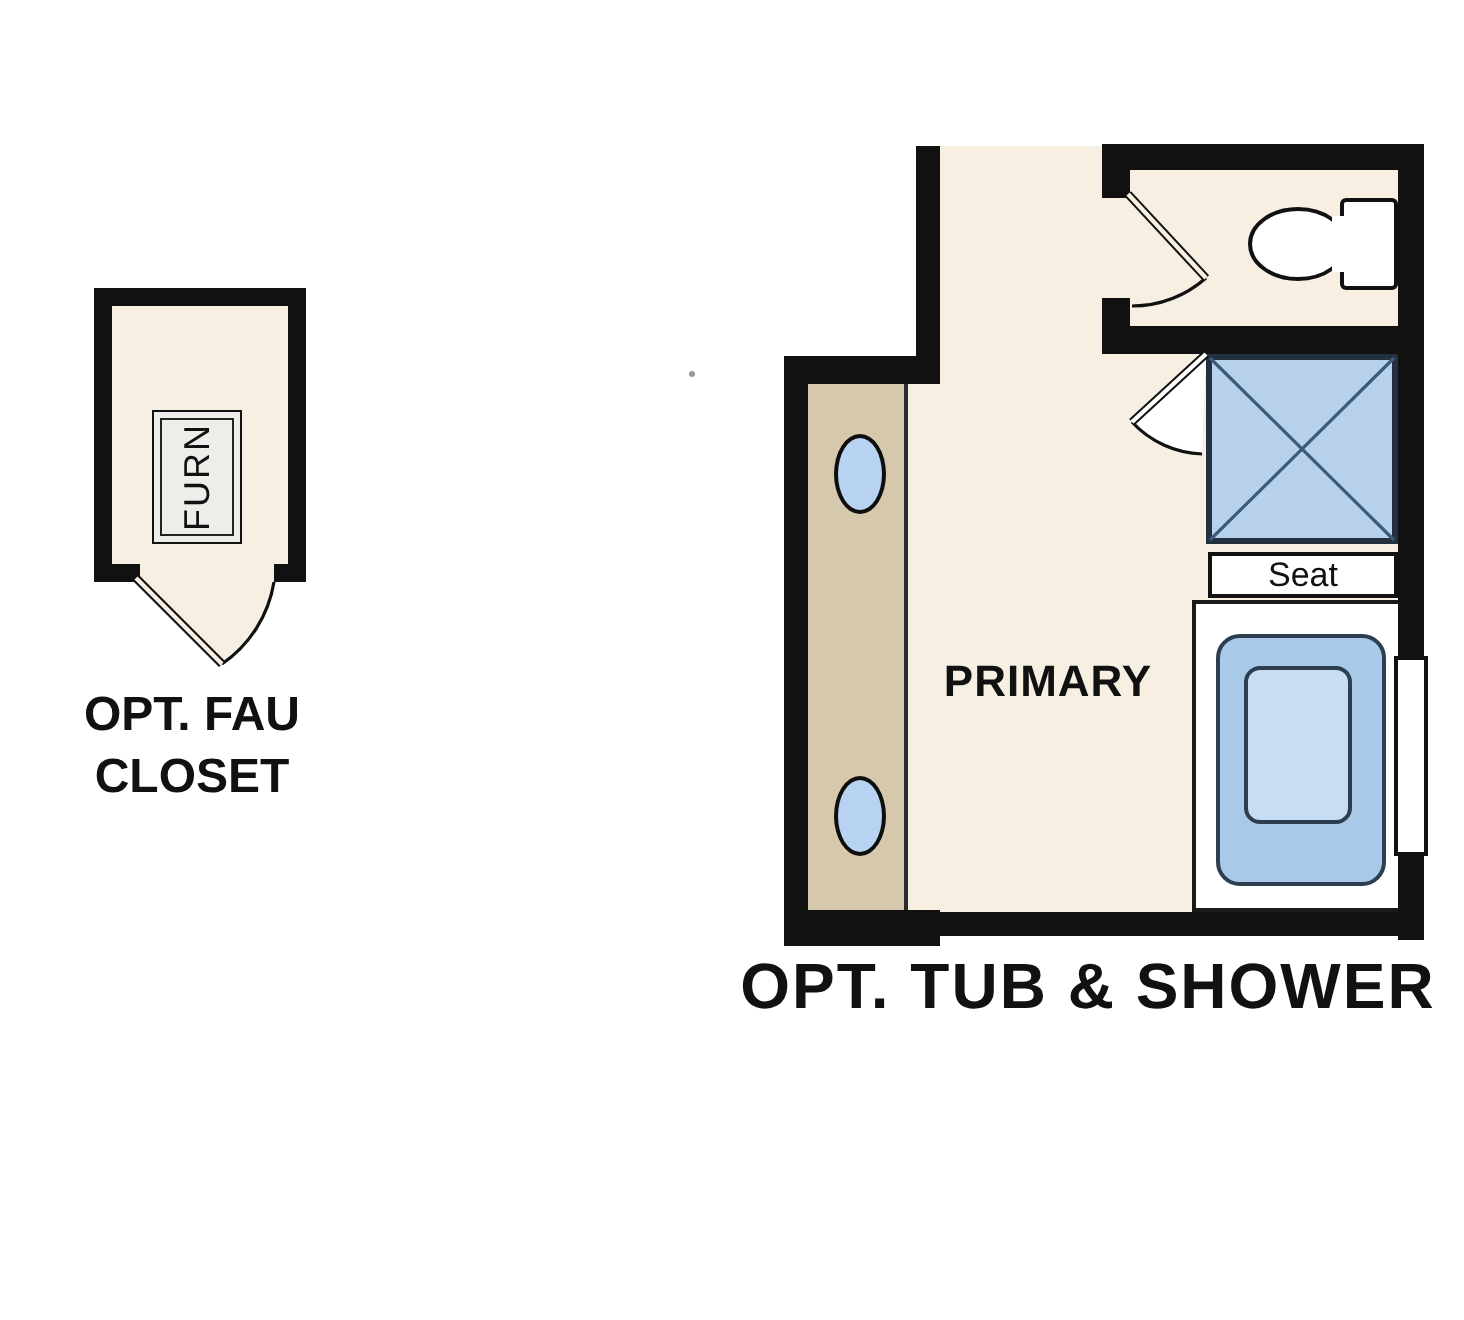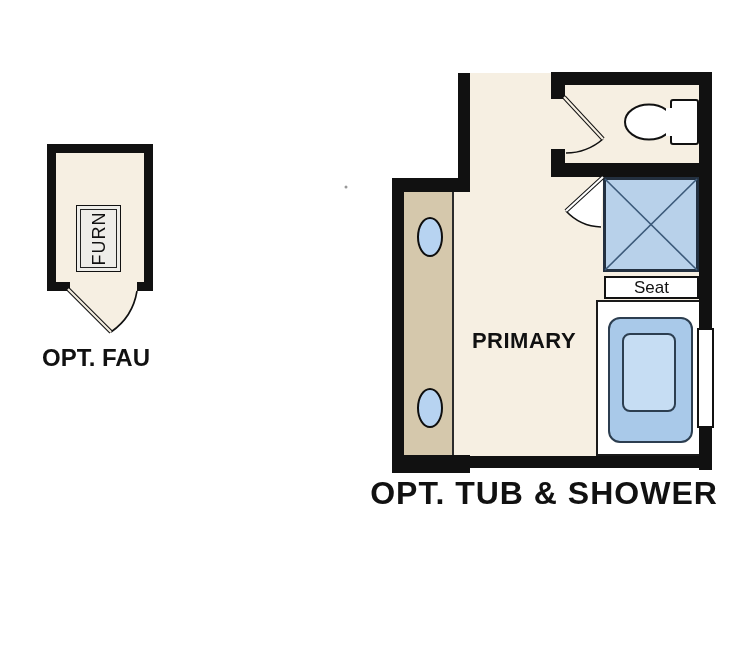--- a/index.html
+++ b/index.html
@@ -87,20 +87,21 @@
       <path d="M566 211 A50 50 0 0 0 601 227" fill="none" stroke="#111" stroke-width="1.6"></path>
       <path d="M603 177 L566 211" stroke="#111" stroke-width="4.2"></path>
       <path d="M603 177 L566 211" stroke="#ffffff" stroke-width="2.2"></path>
     </g>
 
     <circle cx="346" cy="187" r="1.5" fill="#999"></circle>
   </svg>
 
   <div class="abs label" style="left:6px;top:342px;width:180px;font-size:24px;line-height:31px;">
     <div>OPT. FAU</div>
+    <div>CLOSET</div>
   </div>
 
   <div class="abs label" style="left:441px;top:295px;width:166px;font-size:22px;line-height:27px;letter-spacing:0.5px;margin-top:32px;">
     <div>PRIMARY</div>
   </div>
 
   <div class="abs label" style="left:344px;top:477px;width:400px;font-size:32px;line-height:32px;letter-spacing:1px;white-space:nowrap;">OPT. TUB &amp; SHOWER</div>
 
 </div>
 

